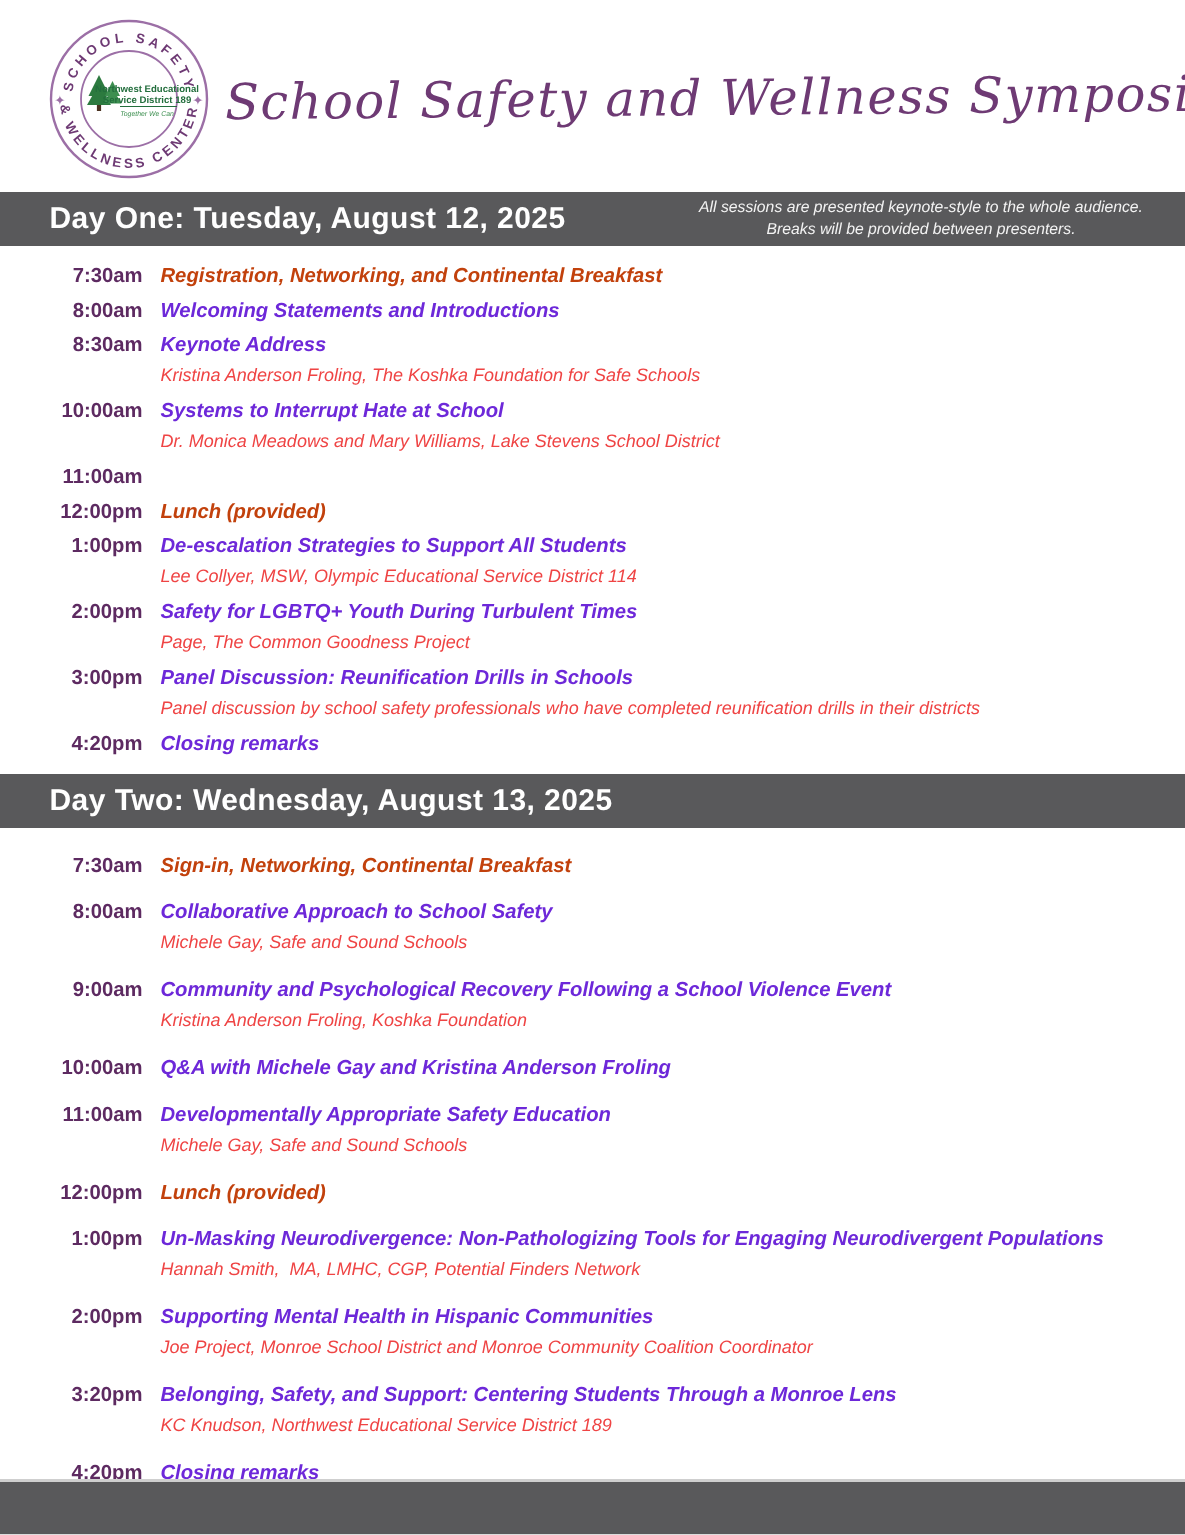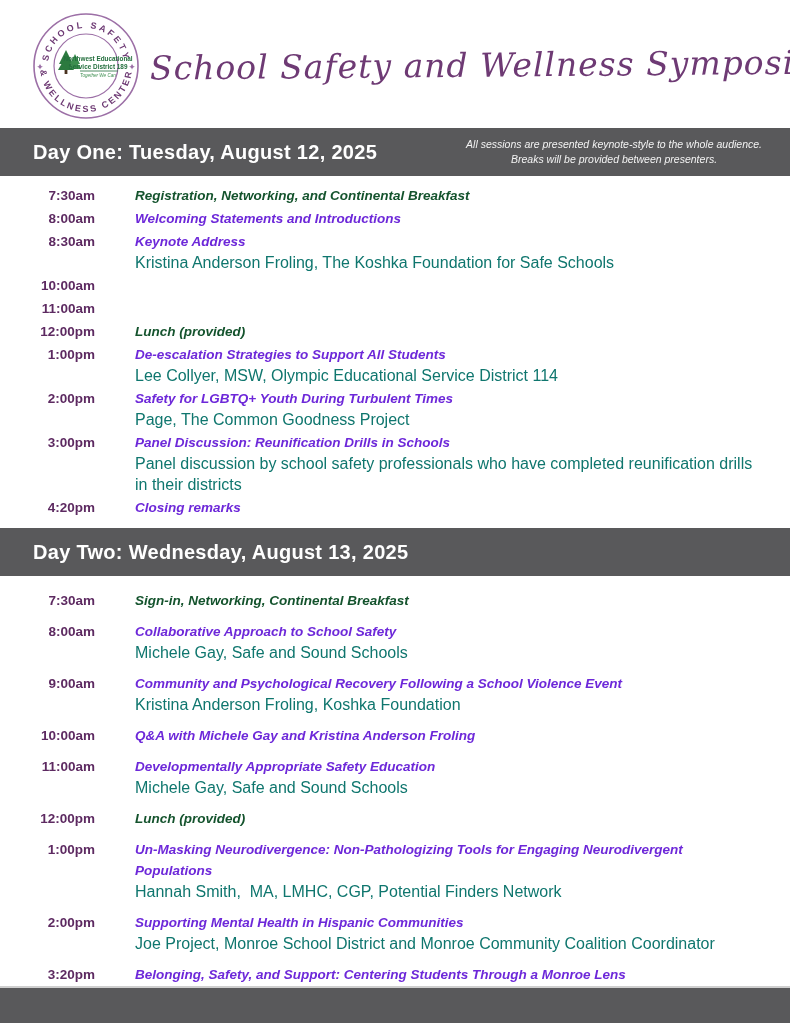--- a/index.html
+++ b/index.html
@@ -27,21 +27,21 @@
     font-style:italic;
     font-size:33px;
     letter-spacing:1px;
     color:#6e3a74;
     padding:0 24px 0 10px;
     white-space:nowrap;
     transform:rotate(-0.5deg);
   }
   
   .day-bar{
-    height:48px;
+    height:36px;
     background:#59595b;
     color:#ffffff;
     display:flex;
     align-items:center;
     justify-content:space-between;
     padding:0 28px 0 33px;
     box-sizing:border-box;
   }
   .day-title{
     font-size:20px;
@@ -52,45 +52,46 @@
     text-align:center;
     font-style:italic;
     font-size:10.5px;
     line-height:1.4;
     color:#f3f3f3;
   }
   
   .schedule{box-sizing:border-box;}
   .schedule.day-one{padding:9px 28px 8px 0;}
   .schedule.day-two{padding:14px 28px 0 0;}
-  .row{display:flex;gap:28px;}
+  .row{display:flex;}
   .day-one .row{margin-bottom:2px;}
   .day-two .row{margin-bottom:10px;}
   .time{
     width:95px;
     flex:0 0 auto;
     text-align:right;
     font-weight:bold;
     font-size:13.5px;
     line-height:21px;
     color:#5d2a61;
   }
   .txt{margin-left:12px;flex:1;min-width:0;}
   .title{
     font-weight:bold;
     font-style:italic;
     font-size:13.5px;
     line-height:21px;
     color:#6d28d9;
   }
-  .title.green{color:#14532d;}
+  .title.green{color:#c2410c;}
   .subtitle{
-    font-size:16px;
+    font-style:italic;
+    font-size:12px;
     line-height:21px;
-    color:#0f766e;
+    color:#ef4444;
     white-space:pre-wrap;
   }
   
   .footer-bar{
     position:absolute;
     left:0;bottom:0;
     width:100%;height:35px;
     background:#59595b;
     border-top:2px solid #cfcfcf;
     box-sizing:content-box;
@@ -161,20 +162,24 @@
     <div class="row">
       <div class="time">8:30am</div>
       <div class="txt">
         <div class="title">Keynote Address</div>
         <div class="subtitle">Kristina Anderson Froling, The Koshka Foundation for Safe Schools</div>
       </div>
     </div>
 
     <div class="row">
       <div class="time">10:00am</div>
+      <div class="txt">
+        <div class="title">Systems to Interrupt Hate at School</div>
+        <div class="subtitle">Dr. Monica Meadows and Mary Williams, Lake Stevens School District</div>
+      </div>
     </div>
 
     <div class="row">
       <div class="time">11:00am</div>
     </div>
 
     <div class="row">
       <div class="time">12:00pm</div>
       <div class="txt">
           <div class="title green">Lunch (provided)</div>

